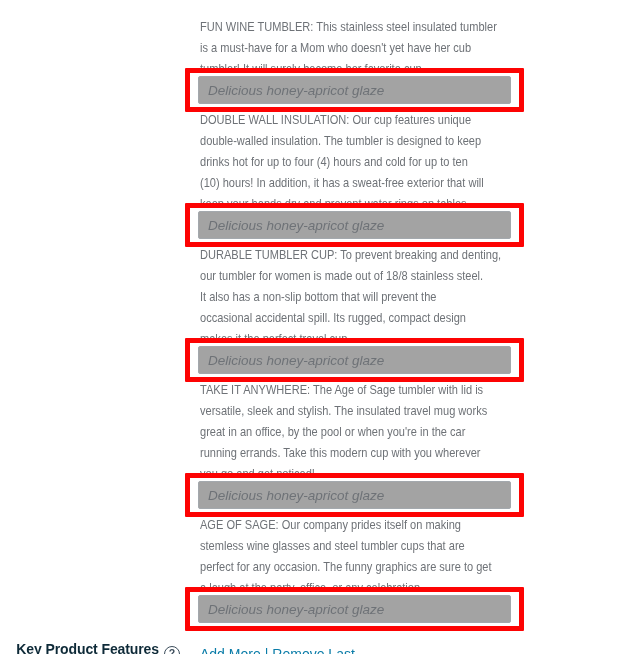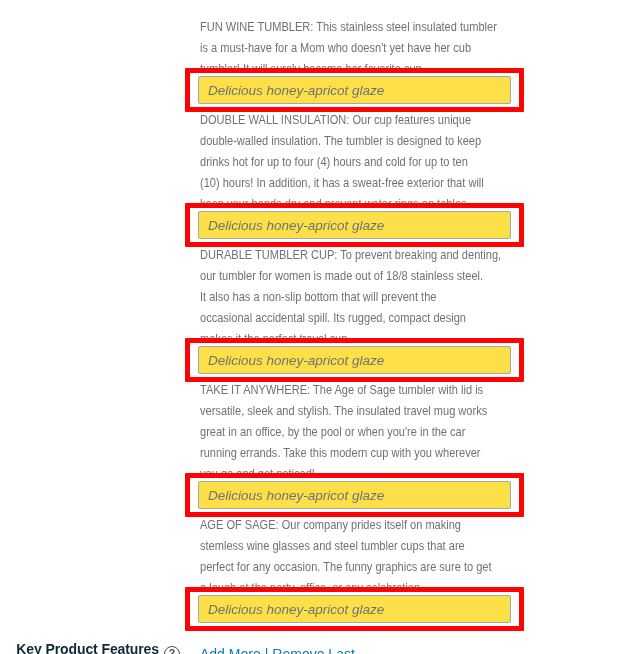--- a/index.html
+++ b/index.html
@@ -68,21 +68,21 @@
     width: 100%;
     height: 28px;
     border: 1px solid #a3a8ad;
     border-radius: 2px;
     padding: 0 9px;
     font-family: "Liberation Sans", sans-serif;
     font-size: 13.5px;
     font-style: italic;
     color: #4a4f54;
     outline: none;
-    background: #fde047;
+    background: #a3a3a3;
   }
   .bullet-input::placeholder { color: #6e7277; font-style: italic; opacity: 1; }
 
   .links-row {
     margin-top: 18px;
     font-size: 14px;
     color: #0a7ca8;
   }
   .links-row a {
     color: #0a7ca8;

